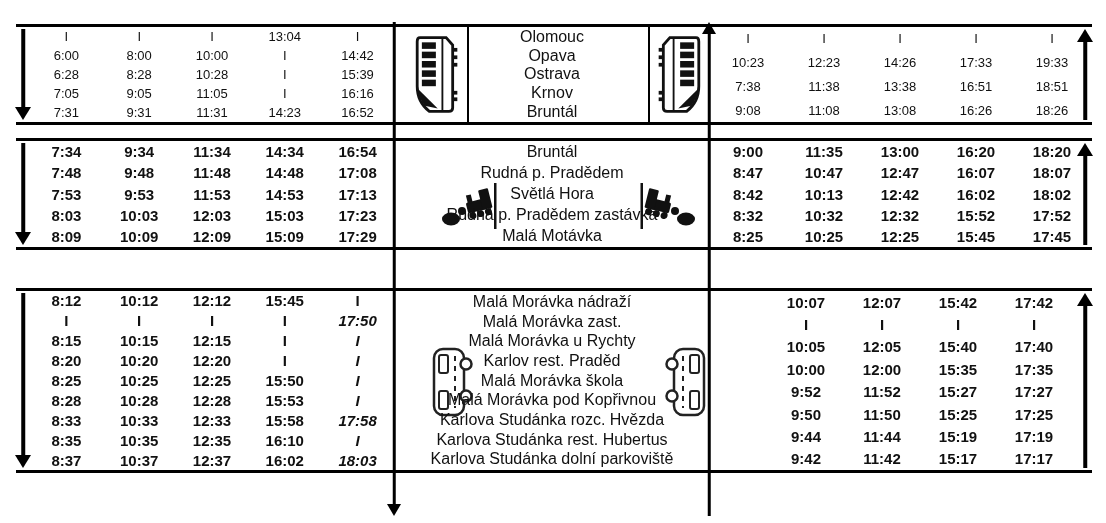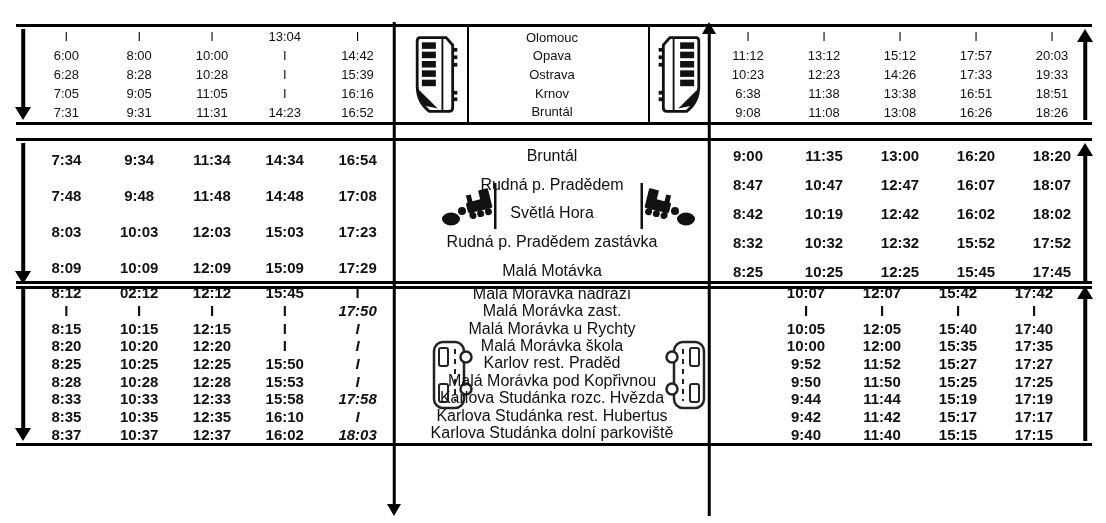--- a/index.html
+++ b/index.html
@@ -16,22 +16,22 @@
     border-left:7px solid transparent; border-right:7px solid transparent; border-top:12px solid #000;}
   .rail.up .line{top:11px;}
   .rail.up::before{content:""; position:absolute; top:0; left:50%; transform:translateX(-50%);
     border-left:7px solid transparent; border-right:7px solid transparent; border-bottom:12px solid #000;}
   #rail-left{left:387px;}
   #rail-right{left:702px;}
 
   
   .band{position:absolute; left:16px; width:1076px; border-top:3px solid #000; border-bottom:3px solid #000; box-sizing:border-box;}
   #band-0{top:24px; height:101px;}
-  #band-1{top:138px; height:151px;}
-  #band-2{top:281px; height:165px;}
+  #band-1{top:138px; height:112px;}
+  #band-2{top:288px; height:185px;}
 
   
   .varrow{position:absolute; top:2px; bottom:2px; width:14px;}
   .varrow .line{position:absolute; left:50%; transform:translateX(-50%); width:3.5px; background:#000; top:0; bottom:0;}
   .varrow.left{left:0;}
   .varrow.right{right:0;}
   .varrow.down .line{bottom:10px;}
   .varrow.down::after{content:""; position:absolute; bottom:0; left:50%; transform:translateX(-50%);
     border-left:8px solid transparent; border-right:8px solid transparent; border-top:13px solid #000;}
   .varrow.up .line{top:10px;}
@@ -44,21 +44,21 @@
   .times-right{left:694px; width:380px;}
   #band-2 .times-right{transform:translateX(-18px);}
   .trow{flex:1; display:grid; grid-template-columns:repeat(5,1fr);}
   .tcell{display:flex; align-items:center; justify-content:center; white-space:nowrap; line-height:1;}
   #band-0 .tcell{font-size:13px; font-weight:400;}
   #band-1 .tcell, #band-2 .tcell{font-size:15px; font-weight:700;}
   .tcell.italic{font-style:italic; font-weight:400; font-size:14.5px;}
 
   .stations{position:absolute; top:1px; bottom:1px; left:380px; width:312px; display:flex; flex-direction:column;}
   .station{flex:1; display:flex; align-items:center; justify-content:center; white-space:nowrap; line-height:1;}
-  #band-0 .station{font-size:13px;}
+  #band-0 .station{font-size:16px;}
   #band-1 .station, #band-2 .station{font-size:16px;}
 
   
   .sep{position:absolute; top:0; bottom:0; width:1.5px; background:#000;}
   #sep-a{left:451px;} #sep-b{left:632px;}
 
   
   .icon{position:absolute;}
   .icon svg{display:block; width:100%; height:100%;}
   .mirror{transform:scaleX(-1);}
@@ -172,35 +172,28 @@
 
     <div class="times times-right">
         <div class="trow">
           <div class="tcell">I</div>
           <div class="tcell">I</div>
           <div class="tcell">I</div>
           <div class="tcell">I</div>
           <div class="tcell">I</div>
         </div>
         <div class="trow">
-          <div class="tcell">11:12</div>
-          <div class="tcell">13:12</div>
-          <div class="tcell">15:12</div>
-          <div class="tcell">17:57</div>
-          <div class="tcell">20:03</div>
-        </div>
-        <div class="trow">
           <div class="tcell">10:23</div>
           <div class="tcell">12:23</div>
           <div class="tcell">14:26</div>
           <div class="tcell">17:33</div>
           <div class="tcell">19:33</div>
         </div>
         <div class="trow">
-          <div class="tcell">6:38</div>
+          <div class="tcell">7:38</div>
           <div class="tcell">11:38</div>
           <div class="tcell">13:38</div>
           <div class="tcell">16:51</div>
           <div class="tcell">18:51</div>
         </div>
         <div class="trow">
           <div class="tcell">9:08</div>
           <div class="tcell">11:08</div>
           <div class="tcell">13:08</div>
           <div class="tcell">16:26</div>
@@ -224,20 +217,27 @@
           <div class="tcell">11:34</div>
           <div class="tcell">14:34</div>
           <div class="tcell">16:54</div>
         </div>
         <div class="trow">
           <div class="tcell">7:48</div>
           <div class="tcell">9:48</div>
           <div class="tcell">11:48</div>
           <div class="tcell">14:48</div>
           <div class="tcell">17:08</div>
+        </div>
+        <div class="trow">
+          <div class="tcell">7:53</div>
+          <div class="tcell">9:53</div>
+          <div class="tcell">11:53</div>
+          <div class="tcell">14:53</div>
+          <div class="tcell">17:13</div>
         </div>
         <div class="trow">
           <div class="tcell">8:03</div>
           <div class="tcell">10:03</div>
           <div class="tcell">12:03</div>
           <div class="tcell">15:03</div>
           <div class="tcell">17:23</div>
         </div>
         <div class="trow">
           <div class="tcell">8:09</div>
@@ -298,21 +298,21 @@
         </div>
         <div class="trow">
           <div class="tcell">8:47</div>
           <div class="tcell">10:47</div>
           <div class="tcell">12:47</div>
           <div class="tcell">16:07</div>
           <div class="tcell">18:07</div>
         </div>
         <div class="trow">
           <div class="tcell">8:42</div>
-          <div class="tcell">10:19</div>
+          <div class="tcell">10:13</div>
           <div class="tcell">12:42</div>
           <div class="tcell">16:02</div>
           <div class="tcell">18:02</div>
         </div>
         <div class="trow">
           <div class="tcell">8:32</div>
           <div class="tcell">10:32</div>
           <div class="tcell">12:32</div>
           <div class="tcell">15:52</div>
           <div class="tcell">17:52</div>
@@ -331,21 +331,21 @@
   </section>
 
   <section class="band" id="band-2">
     <div class="varrow left down">
         <div class="line"></div>
       </div>
 
     <div class="times times-left">
         <div class="trow">
           <div class="tcell">8:12</div>
-          <div class="tcell">02:12</div>
+          <div class="tcell">10:12</div>
           <div class="tcell">12:12</div>
           <div class="tcell">15:45</div>
           <div class="tcell">I</div>
         </div>
         <div class="trow">
           <div class="tcell">I</div>
           <div class="tcell">I</div>
           <div class="tcell">I</div>
           <div class="tcell">I</div>
           <div class="tcell italic">17:50</div>
@@ -409,22 +409,22 @@
         <line x1="25" y1="10" x2="25" y2="62" stroke="#222" stroke-width="2" stroke-dasharray="5 5"></line>
         <circle cx="36" cy="18" r="5.5" fill="#fff" stroke="#222" stroke-width="2.5"></circle>
         <circle cx="36" cy="50" r="5.5" fill="#fff" stroke="#222" stroke-width="2.5"></circle>
       </svg>
     </div>
 
     <div class="stations">
         <div class="station">Malá Morávka nádraží</div>
         <div class="station">Malá Morávka zast.</div>
         <div class="station">Malá Morávka u Rychty</div>
+        <div class="station">Karlov rest. Praděd</div>
         <div class="station">Malá Morávka škola</div>
-        <div class="station">Karlov rest. Praděd</div>
         <div class="station">Malá Morávka pod Kopřivnou</div>
         <div class="station">Karlova Studánka rozc. Hvězda</div>
         <div class="station">Karlova Studánka rest. Hubertus</div>
         <div class="station">Karlova Studánka dolní parkoviště</div>
       </div>
 
     <div class="icon icon-right mirror">
       <svg viewBox="0 0 48 72">
         <rect x="4" y="3" width="30" height="66" rx="9" fill="#fff" stroke="#222" stroke-width="2.5"></rect>
         <rect x="9" y="9" width="9" height="18" rx="2" fill="#fff" stroke="#222" stroke-width="2"></rect>
@@ -485,26 +485,19 @@
           <div class="tcell">15:19</div>
           <div class="tcell">17:19</div>
         </div>
         <div class="trow">
           <div class="tcell"></div>
           <div class="tcell">9:42</div>
           <div class="tcell">11:42</div>
           <div class="tcell">15:17</div>
           <div class="tcell">17:17</div>
         </div>
-        <div class="trow">
-          <div class="tcell"></div>
-          <div class="tcell">9:40</div>
-          <div class="tcell">11:40</div>
-          <div class="tcell">15:15</div>
-          <div class="tcell">17:15</div>
-        </div>
       </div>
     <div class="varrow right up">
         <div class="line"></div>
       </div>
   </section>
 
 </div>
 
 </body></html>

